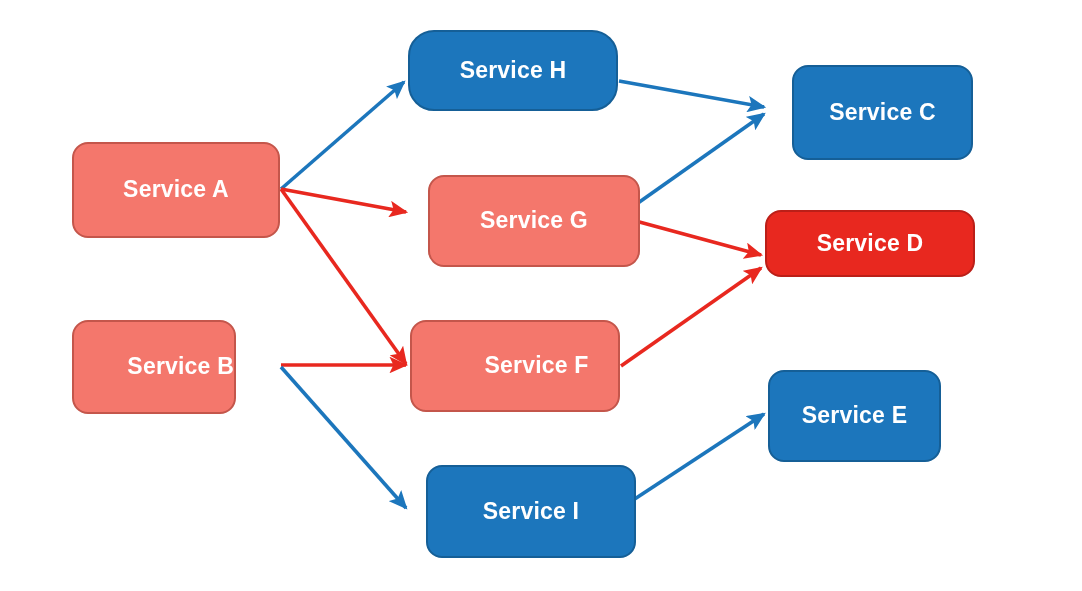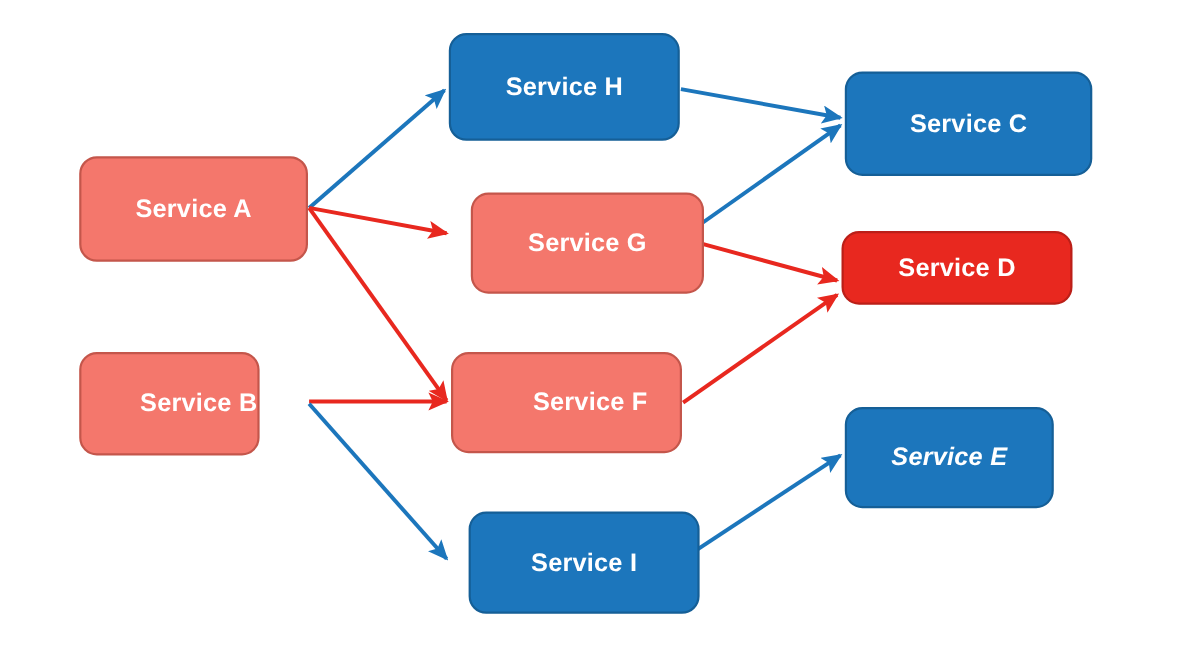--- a/index.html
+++ b/index.html
@@ -88,36 +88,36 @@
       </g>
   </svg>
 
   <div id="nodes-group">
       <div class="node salmon" style="left: 72px; top: 142px; width: 208px; height: 96px;">
         <span class="node-label">Service A</span>
       </div>
       <div class="node salmon" style="left: 72px; top: 320px; width: 164px; height: 94px; justify-content: flex-end;">
         <span class="node-label">Service B</span>
       </div>
-      <div class="node blue" style="left: 408px; top: 30px; width: 210px; height: 98px;">
+      <div class="node blue" style="left: 408px; top: 30px; width: 210px; height: 81px; border-radius: 26px;">
         <span class="node-label">Service H</span>
       </div>
       <div class="node salmon" style="left: 428px; top: 175px; width: 212px; height: 92px;">
         <span class="node-label">Service G</span>
       </div>
       <div class="node salmon" style="left: 410px; top: 320px; width: 210px; height: 92px; padding-left: 43px;">
         <span class="node-label">Service F</span>
       </div>
       <div class="node blue" style="left: 410px; top: 465px; width: 210px; height: 93px; margin-left: 16px;">
         <span class="node-label">Service I</span>
       </div>
-      <div class="node blue" style="left: 768px; top: 65px; width: 225px; height: 95px;">
+      <div class="node blue" style="left: 792px; top: 65px; width: 181px; height: 95px;">
         <span class="node-label">Service C</span>
       </div>
       <div class="node red" style="left: 765px; top: 210px; width: 210px; height: 67px;">
         <span class="node-label">Service D</span>
       </div>
-      <div class="node blue" style="left: 768px; top: 370px; width: 190px; height: 92px; font-style: italic;">
+      <div class="node blue" style="left: 768px; top: 370px; width: 173px; height: 92px;">
         <span class="node-label">Service E</span>
       </div>
     </div>
 
 </div>
 
 </body></html>

